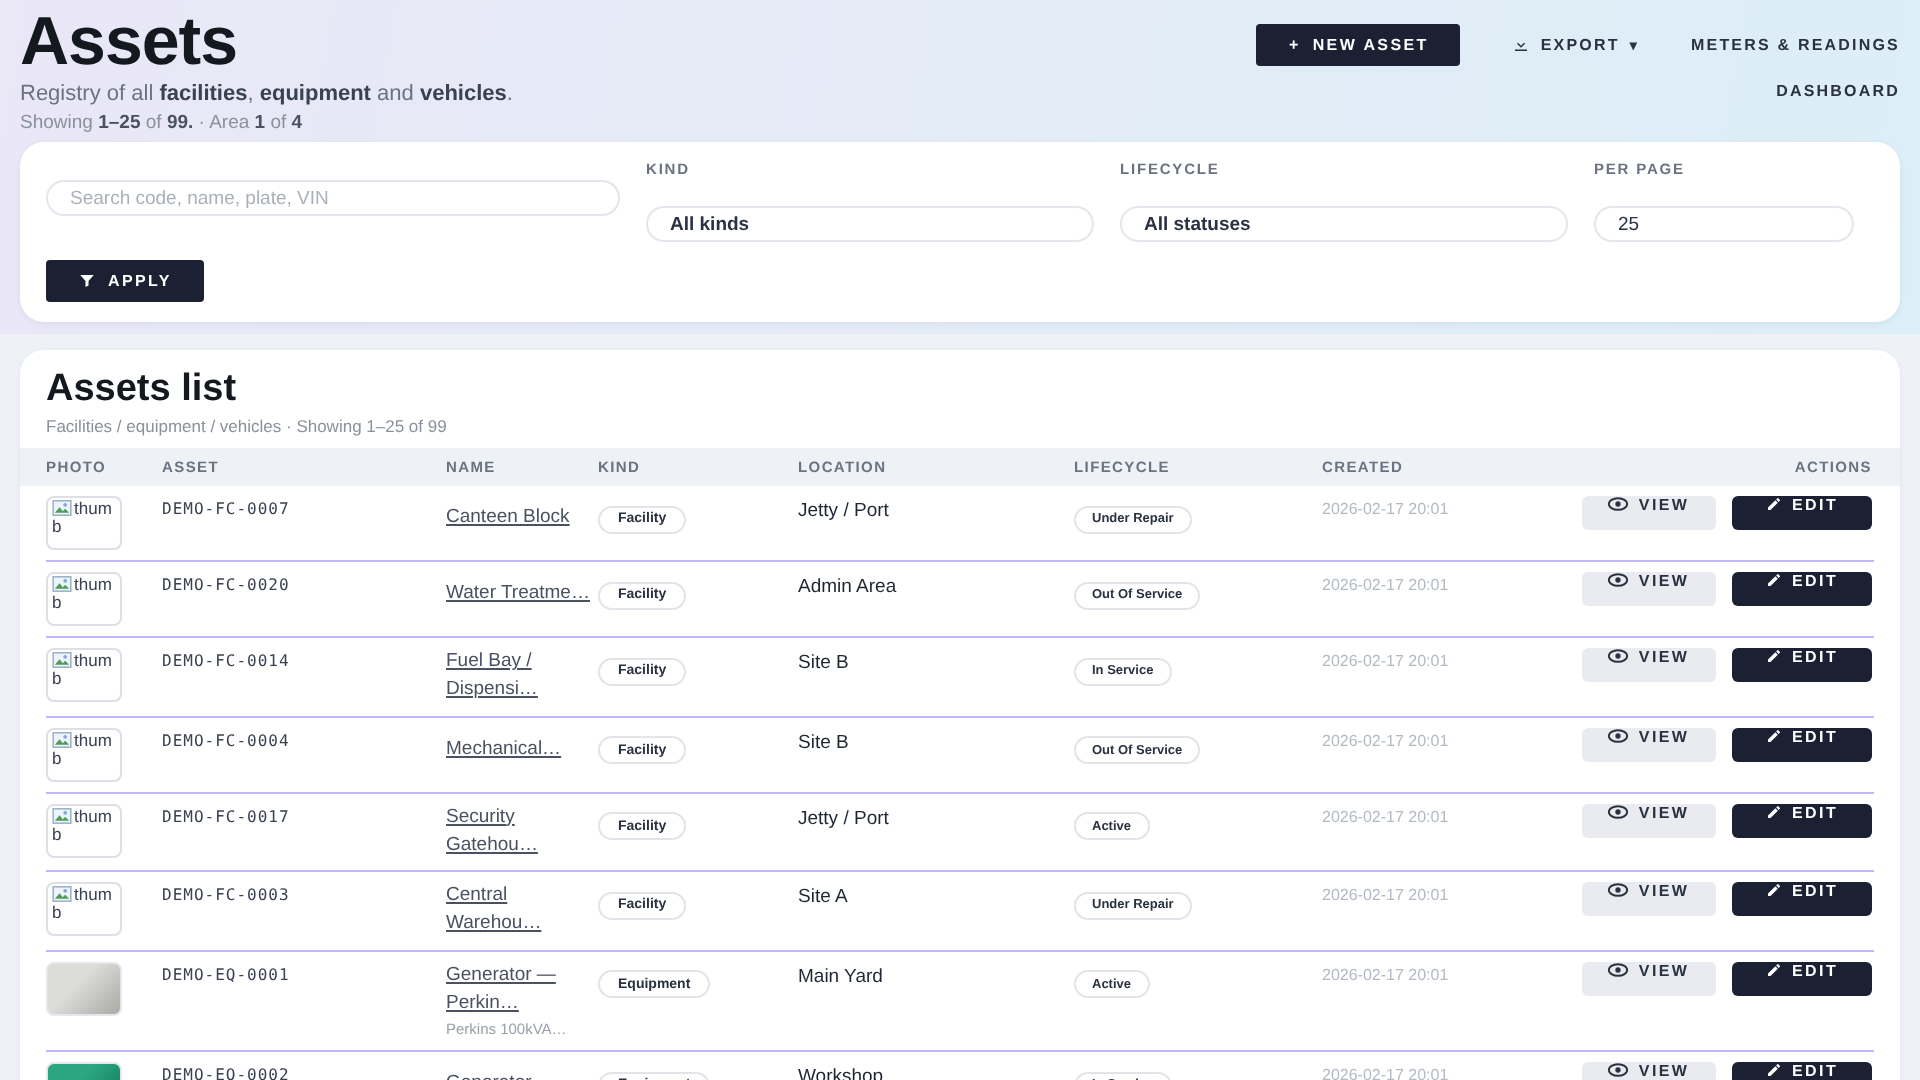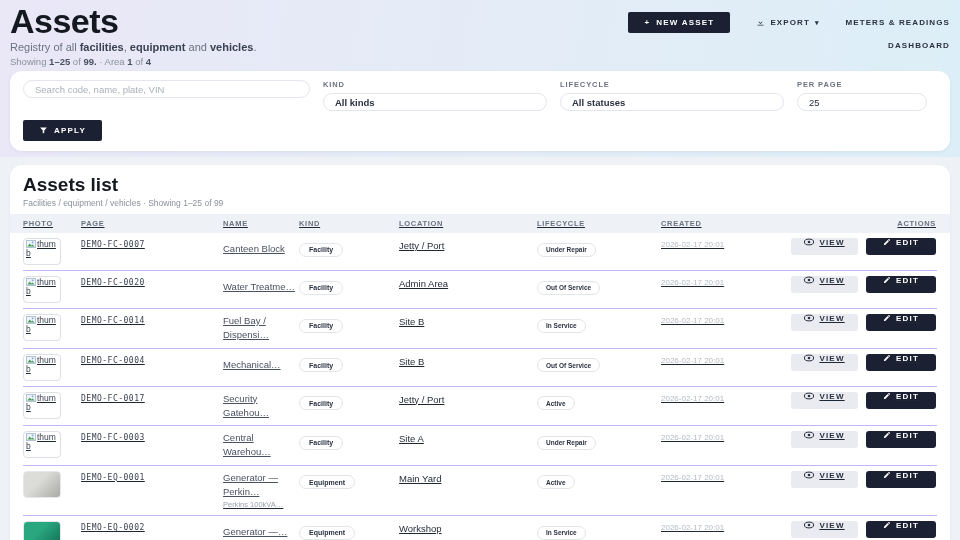--- a/index.html
+++ b/index.html
@@ -24,35 +24,35 @@
   .dashboard-link { margin-top:8px; }
   .caret { font-size:7px; }
 
   .card { background:#fff; border-radius:12px; box-shadow:0 1px 3px rgba(25,35,60,.06); }
   .filter-card { margin-top:4px; padding:9px 13px 10px; }
   .filter-fields { display:flex; gap:13px; }
   .field { display:flex; flex-direction:column; }
   .f-search { flex:0 0 287px; } .f-kind { flex:0 0 224px; } .f-life { flex:0 0 224px; } .f-per { flex:0 0 130px; }
   .f-label { font-size:7.5px; font-weight:bold; letter-spacing:0.9px; color:#6b7280; margin-bottom:4px; }
   .pill-input { height:18px; border:1px solid #e3e6ec; border-radius:999px; padding:0 11px;
-    font-size:9.5px; font-family:inherit; color:#2a3140; background:#fff; display:flex; align-items:center; width:100%; }
+    font-size:9.5px; font-family:inherit; color:#2a3140; background:#fff; display:flex; align-items:center; width:100%;margin-top:10px; }
   input.pill-input::placeholder { color:#aab0ba; }
   .select-value { font-weight:600; cursor:pointer; }
   .apply-btn { margin-top:9px; }
 
   .main { padding:8px 10px 0; }
   .list-card { border-radius:12px 12px 0 0; padding-top:9px; min-height:410px; }
   .list-head { padding:0 13px; }
   .list-title { font-size:19px; font-weight:600; color:#14181f; }
   .list-sub { font-size:8.5px; color:#8a919c; margin-top:2px; margin-bottom:6px; }
 
   .thead, .trow { display:flex; align-items:flex-start; }
   .thead { background:#eef1f5; padding:5px 0; }
   .thead .cell { font-size:7.5px; font-weight:bold; letter-spacing:0.7px; color:#6b7280; }
-  .table { padding:0 13px;text-decoration:underline; }
+  .table { padding:0 13px; }
   .c-photo { width:58px; } .c-code { width:142px; } .c-name { width:76px; }
   .c-kind { width:100px; } .c-loc { width:138px; } .c-life { width:124px; }
   .c-created { width:130px; } .c-actions { width:145px; display:flex; justify-content:flex-end; gap:8px; }
   .thead .c-actions { display:block; text-align:right; }
 
   .trow { border-bottom:1px solid #c4b5fd; padding:5px 0; }
   .trow .c-code { font-family:"DejaVu Sans Mono", monospace; font-size:8px; letter-spacing:0.5px; color:#3a4150; padding-top:2px; }
   .name-link { font-size:9.5px; color:#4a5160; text-decoration:underline; cursor:pointer; word-break:break-word; display:inline-block; line-height:1.5; }
   .name-sub { font-size:7.5px; color:#99a0aa; line-height:1.35; margin-top:1px; word-break:break-word; }
   .trow .c-loc { font-size:9.5px; color:#1f2733; padding-top:2px; }
@@ -137,21 +137,21 @@
 
 <div class="main">
   <div class="card list-card">
     <div class="list-head">
       <h2 class="list-title">Assets list</h2>
       <div class="list-sub">Facilities / equipment / vehicles · Showing 1–25 of 99</div>
     </div>
     <div class="thead">
       <div class="table" style="display:flex;width:100%;">
         <div class="cell c-photo">PHOTO</div>
-        <div class="cell c-code">PAGE</div>
+        <div class="cell c-code">ASSET</div>
         <div class="cell c-name">NAME</div>
         <div class="cell c-kind">KIND</div>
         <div class="cell c-loc">LOCATION</div>
         <div class="cell c-life">LIFECYCLE</div>
         <div class="cell c-created">CREATED</div>
         <div class="cell c-actions">ACTIONS</div>
       </div>
     </div>
     <div class="table">
   <div class="trow">

